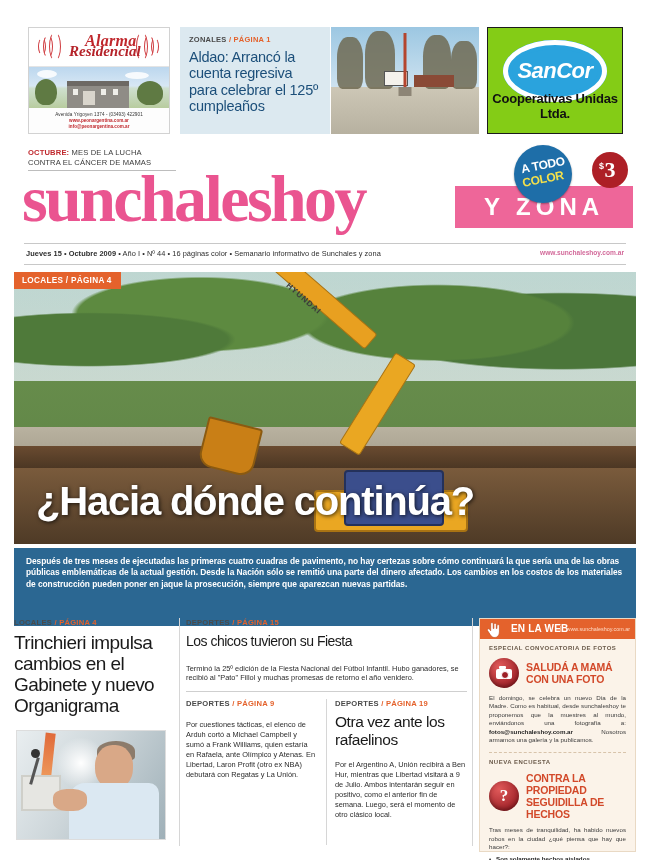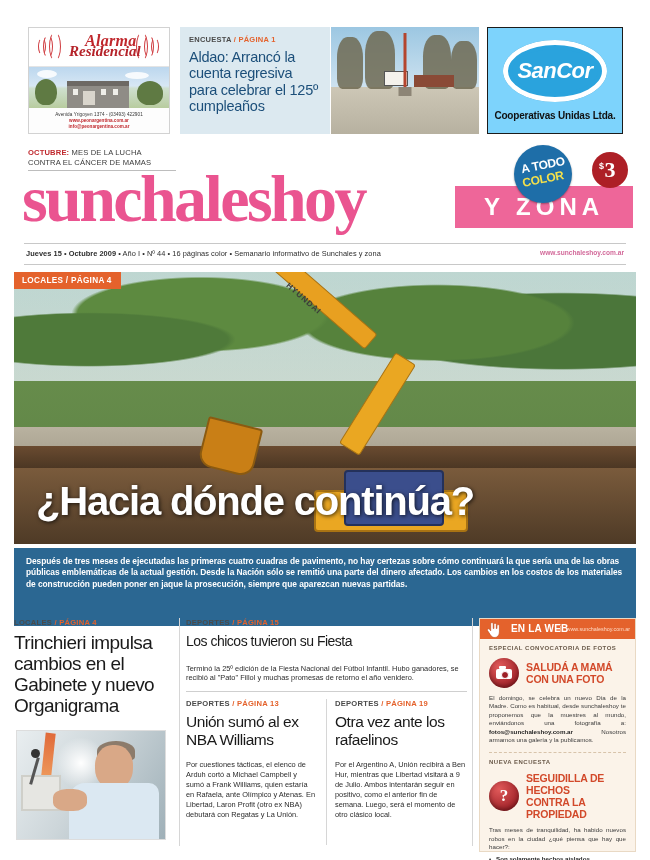--- a/index.html
+++ b/index.html
@@ -56,29 +56,29 @@
   .tp-tree{position:absolute;background:#6f6a52;opacity:.85;border-radius:40% 40% 20% 20%;}
   .tp-mast{position:absolute;left:50%;top:6px;width:3px;height:58px;background:#b4452e;
     transform:translateX(-50%);}
   .tp-base{position:absolute;left:50%;top:60px;width:13px;height:9px;background:#8d8576;
     transform:translateX(-50%);}
   .tp-wall{position:absolute;left:56%;top:48px;width:40px;height:12px;background:#8a4a36;}
   .tp-sign{position:absolute;left:36%;top:44px;width:22px;height:13px;background:#f4f2ec;
     border:1px solid #555;}
 
   .ad-sancor{position:absolute;left:487px;top:27px;width:136px;height:107px;
-    border:1.5px solid #1b1b1b;background:#7dd3fc;box-sizing:border-box;}
+    border:1.5px solid #1b1b1b;background:#84cc16;box-sizing:border-box;}
   .sc-oval{position:absolute;left:50%;top:12px;transform:translateX(-50%);
     width:104px;height:62px;border-radius:50%;background:#2aa3dd;
     box-shadow:inset 0 0 0 5px #fff, inset 0 0 0 9px #2aa3dd;}
   .sc-text{position:absolute;left:0;top:0;width:100%;height:100%;
     display:flex;align-items:center;justify-content:center;color:#fff;font-weight:bold;
     font-family:"Liberation Sans",sans-serif;font-size:22px;font-style:italic;letter-spacing:-.5px;}
   .sc-caption{position:absolute;left:0;bottom:12px;width:100%;text-align:center;
-    font-size:10px;font-weight:bold;color:#111;letter-spacing:-.2px;}
+    font-size:13px;font-weight:bold;color:#111;letter-spacing:-.2px;}
 
   
   .masthead{position:absolute;left:0;top:140px;width:650px;height:128px;background:#fff;}
   .oct-box{position:absolute;left:28px;top:8px;width:175px;}
   .oct-line{font-size:7.6px;color:#3a3a3a;line-height:9.6px;letter-spacing:.15px;}
   .oct-line b{color:#c0282d;}
   .oct-rule{position:absolute;left:28px;top:30px;width:148px;height:1px;background:#bdbdbd;}
   .nameplate{position:absolute;left:22px;top:26px;font-family:"Liberation Serif",serif;
     font-weight:bold;font-size:66px;line-height:66px;color:#ea5490;letter-spacing:-2.6px;}
   .yzona-box{position:absolute;right:17px;top:46px;width:178px;height:42px;background:#ee6699;}
@@ -242,21 +242,21 @@
       </div>
       <div class="alarma-lines">
         <div class="al-l1">Avenida Yrigoyen 1374 - (03493) 422901</div>
         <div class="al-l2">www.peonargentina.com.ar</div>
         <div class="al-l3">info@peonargentina.com.ar</div>
       </div>
     </div>
 
     <div class="teaser-zonal">
       <div class="tz-kicker">
-        <span>ENCUESTA</span>
+        <span>ZONALES</span>
         <span class="pg">/ PÁGINA 1</span>
       </div>
       <div class="tz-head">Aldao: Arrancó la cuenta regresiva para celebrar el 125º cumpleaños</div>
     </div>
 
     <div class="teaser-photo">
       <div class="tp-sky"></div>
       <div class="tp-ground"></div>
       <span class="tp-tree" style="left:6px;top:10px;width:26px;height:52px;"></span>
       <span class="tp-tree" style="left:34px;top:4px;width:30px;height:58px;"></span>
@@ -359,23 +359,22 @@
         <span class="pg">/ PÁGINA 15</span>
       </div>
       <div class="hl-big">Los chicos tuvieron su Fiesta</div>
       <div class="body-txt">Terminó la 25º edición de la Fiesta Nacional del Fútbol Infantil. Hubo ganadores, se recibió al "Pato" Fillol y muchas promesas de retorno el año venidero.</div>
       <div class="hrule"></div>
 
       <div style="position:relative;height:150px;">
         <div style="position:absolute;left:0;top:0;width:131px;">
           <div class="kicker">
             <span>DEPORTES</span>
-            <span class="pg">/ PÁGINA 13</span>
-          </div>
-          <div class="hl-sm">Unión sumó al ex NBA Williams</div>
+            <span class="pg">/ PÁGINA 9</span>
+          </div>
           <div class="body-txt">Por cuestiones tácticas, el elenco de Arduh cortó a Michael Campbell y sumó a Frank Williams, quien estaría en Rafaela, ante Olímpico y Atenas. En Libertad, Laron Profit (otro ex NBA) debutará con Regatas y La Unión.</div>
         </div>
         <div style="position:absolute;left:140px;top:0;width:1px;height:146px;background:#d6d6d6;"></div>
         <div style="position:absolute;left:149px;top:0;width:131px;">
           <div class="kicker">
             <span>DEPORTES</span>
             <span class="pg">/ PÁGINA 19</span>
           </div>
           <div class="hl-sm">Otra vez ante los rafaelinos</div>
           <div class="body-txt">Por el Argentino A, Unión recibirá a Ben Hur, mientras que Libertad visitará a 9 de Julio. Ambos intentarán seguir en positivo, como el anterior fin de semana. Luego, será el momento de otro clásico local.</div>
@@ -408,22 +407,22 @@
         <div class="rc-body"><span>El domingo, se celebra un nuevo Día de la Madre. Como es habitual, desde sunchaleshoy te proponemos que la muestres al mundo, enviándonos una fotografía a: </span><b>fotos@sunchaleshoy.com.ar</b><span> Nosotros armamos una galería y la publicamos.</span></div>
 
         <div class="rc-dots"></div>
 
         <div class="rc-kick">NUEVA ENCUESTA</div>
         <div class="rc-row">
           <div class="rc-icon">
             <span class="q-mark">?</span>
           </div>
           <div class="rc-title">
+            <div>CONTRA LA PROPIEDAD</div>
             <div>SEGUIDILLA DE HECHOS</div>
-            <div>CONTRA LA PROPIEDAD</div>
           </div>
         </div>
         <div class="rc-body">Tras meses de tranquilidad, ha habido nuevos robos en la ciudad ¿qué piensa que hay que hacer?:</div>
         <div class="rc-li">Son solamente hechos aislados.</div>
 
       </div>
     </div>
   </div>
 </div>
 

